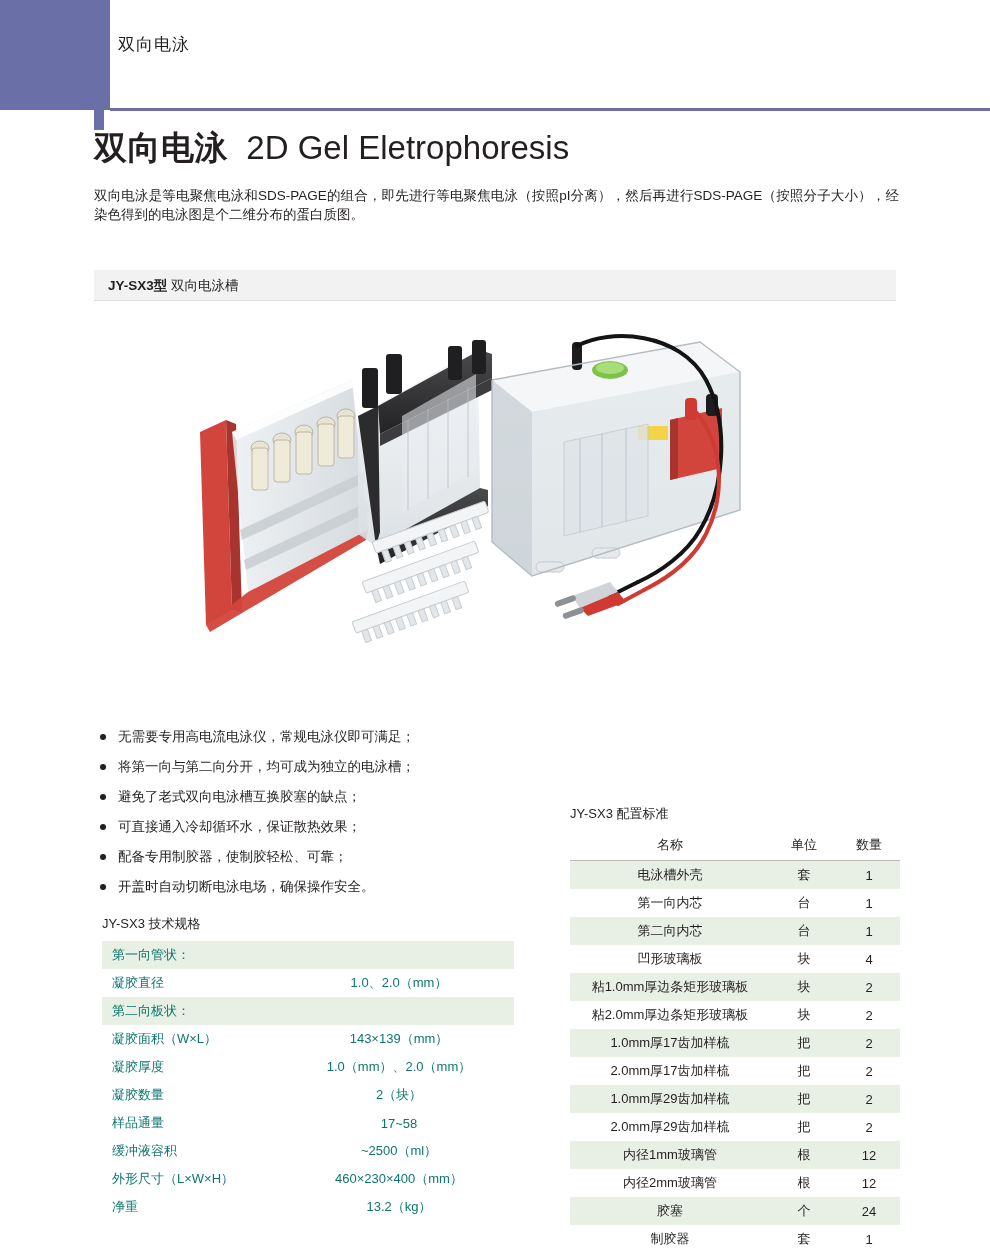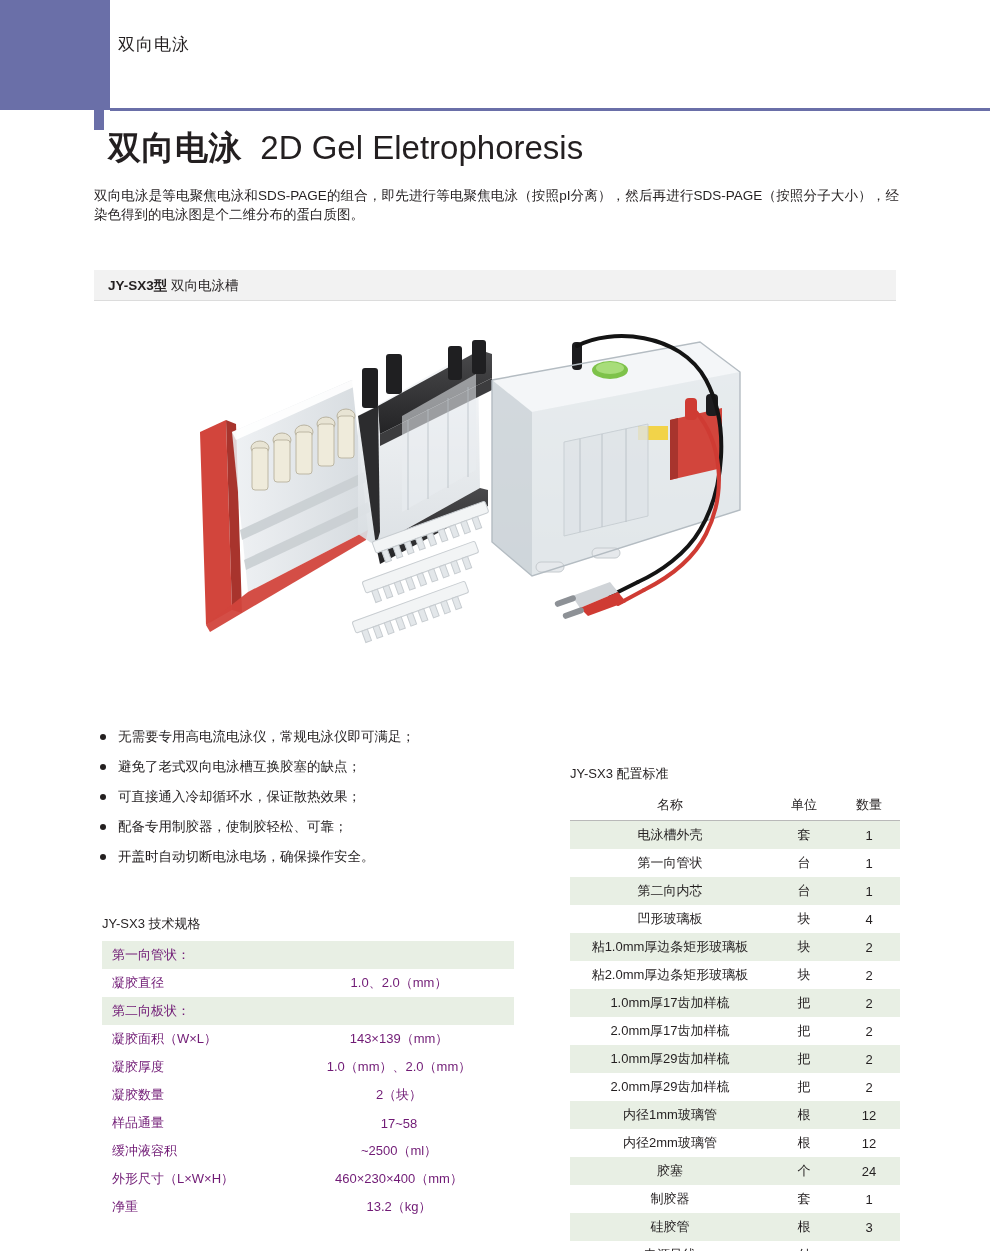--- a/index.html
+++ b/index.html
@@ -54,21 +54,20 @@
     height: 22px;
     background: #6a6fa8;
   }
 
   
   .title-wrap {
     position: absolute;
     top: 126px;
     left: 94px;
     width: 820px;
-    margin-left: 14px;
   }
   .main-title {
     font-size: 33px;
     font-weight: bold;
     letter-spacing: 0.5px;
     color: #231f20;
     white-space: nowrap;
   }
   .main-title .en {
     font-weight: normal;
@@ -150,21 +149,21 @@
     color: #231f20;
   }
   table.spec {
     border-collapse: collapse;
     width: 412px;
     font-size: 13px;
   }
   table.spec td {
     padding: 5px 0 5px 10px;
     height: 16px;
-    color: #701a75;
+    color: #0f766e;
   }
   table.spec tr.section td {
     background: #e8efe4;
     font-size: 13px;
   }
   table.spec tr.row td.k {
     width: 172px;
   }
   table.spec tr.row td.v {
     text-align: center;
@@ -175,20 +174,21 @@
   .config-block {
     position: absolute;
     top: 765px;
     left: 570px;
     width: 330px;
   }
   .config-caption {
     font-size: 13px;
     margin-bottom: 8px;
     color: #231f20;
+    margin-top: 40px;
   }
   table.config {
     border-collapse: collapse;
     width: 330px;
     font-size: 13px;
   }
   table.config th {
     font-weight: normal;
     font-size: 13px;
     padding: 5px 0 6px 0;
@@ -381,20 +381,21 @@
             <rect x="90" y="12" width="6" height="12"></rect>
           <rect x="102" y="12" width="6" height="12"></rect>
         </g>
       </g>
     </g>
   </svg>
 </div>
 
 <div class="bullets">
   <div class="bullet">无需要专用高电流电泳仪，常规电泳仪即可满足；</div>
+  <div class="bullet">将第一向与第二向分开，均可成为独立的电泳槽；</div>
   <div class="bullet">避免了老式双向电泳槽互换胶塞的缺点；</div>
   <div class="bullet">可直接通入冷却循环水，保证散热效果；</div>
   <div class="bullet">配备专用制胶器，使制胶轻松、可靠；</div>
   <div class="bullet">开盖时自动切断电泳电场，确保操作安全。</div>
 </div>
 
 <div class="spec-block">
   <div class="spec-caption">JY-SX3 技术规格</div>
   <table class="spec">
     <tbody>
@@ -455,21 +456,21 @@
         <th>数量</th>
       </tr>
     </thead>
     <tbody>
       <tr class="alt">
         <td class="name">电泳槽外壳</td>
         <td>套</td>
         <td>1</td>
       </tr>
       <tr>
-        <td class="name">第一向管状</td>
+        <td class="name">第一向内芯</td>
         <td>台</td>
         <td>1</td>
       </tr>
       <tr class="alt">
         <td class="name">第二向内芯</td>
         <td>台</td>
         <td>1</td>
       </tr>
       <tr>
         <td class="name">凹形玻璃板</td>

